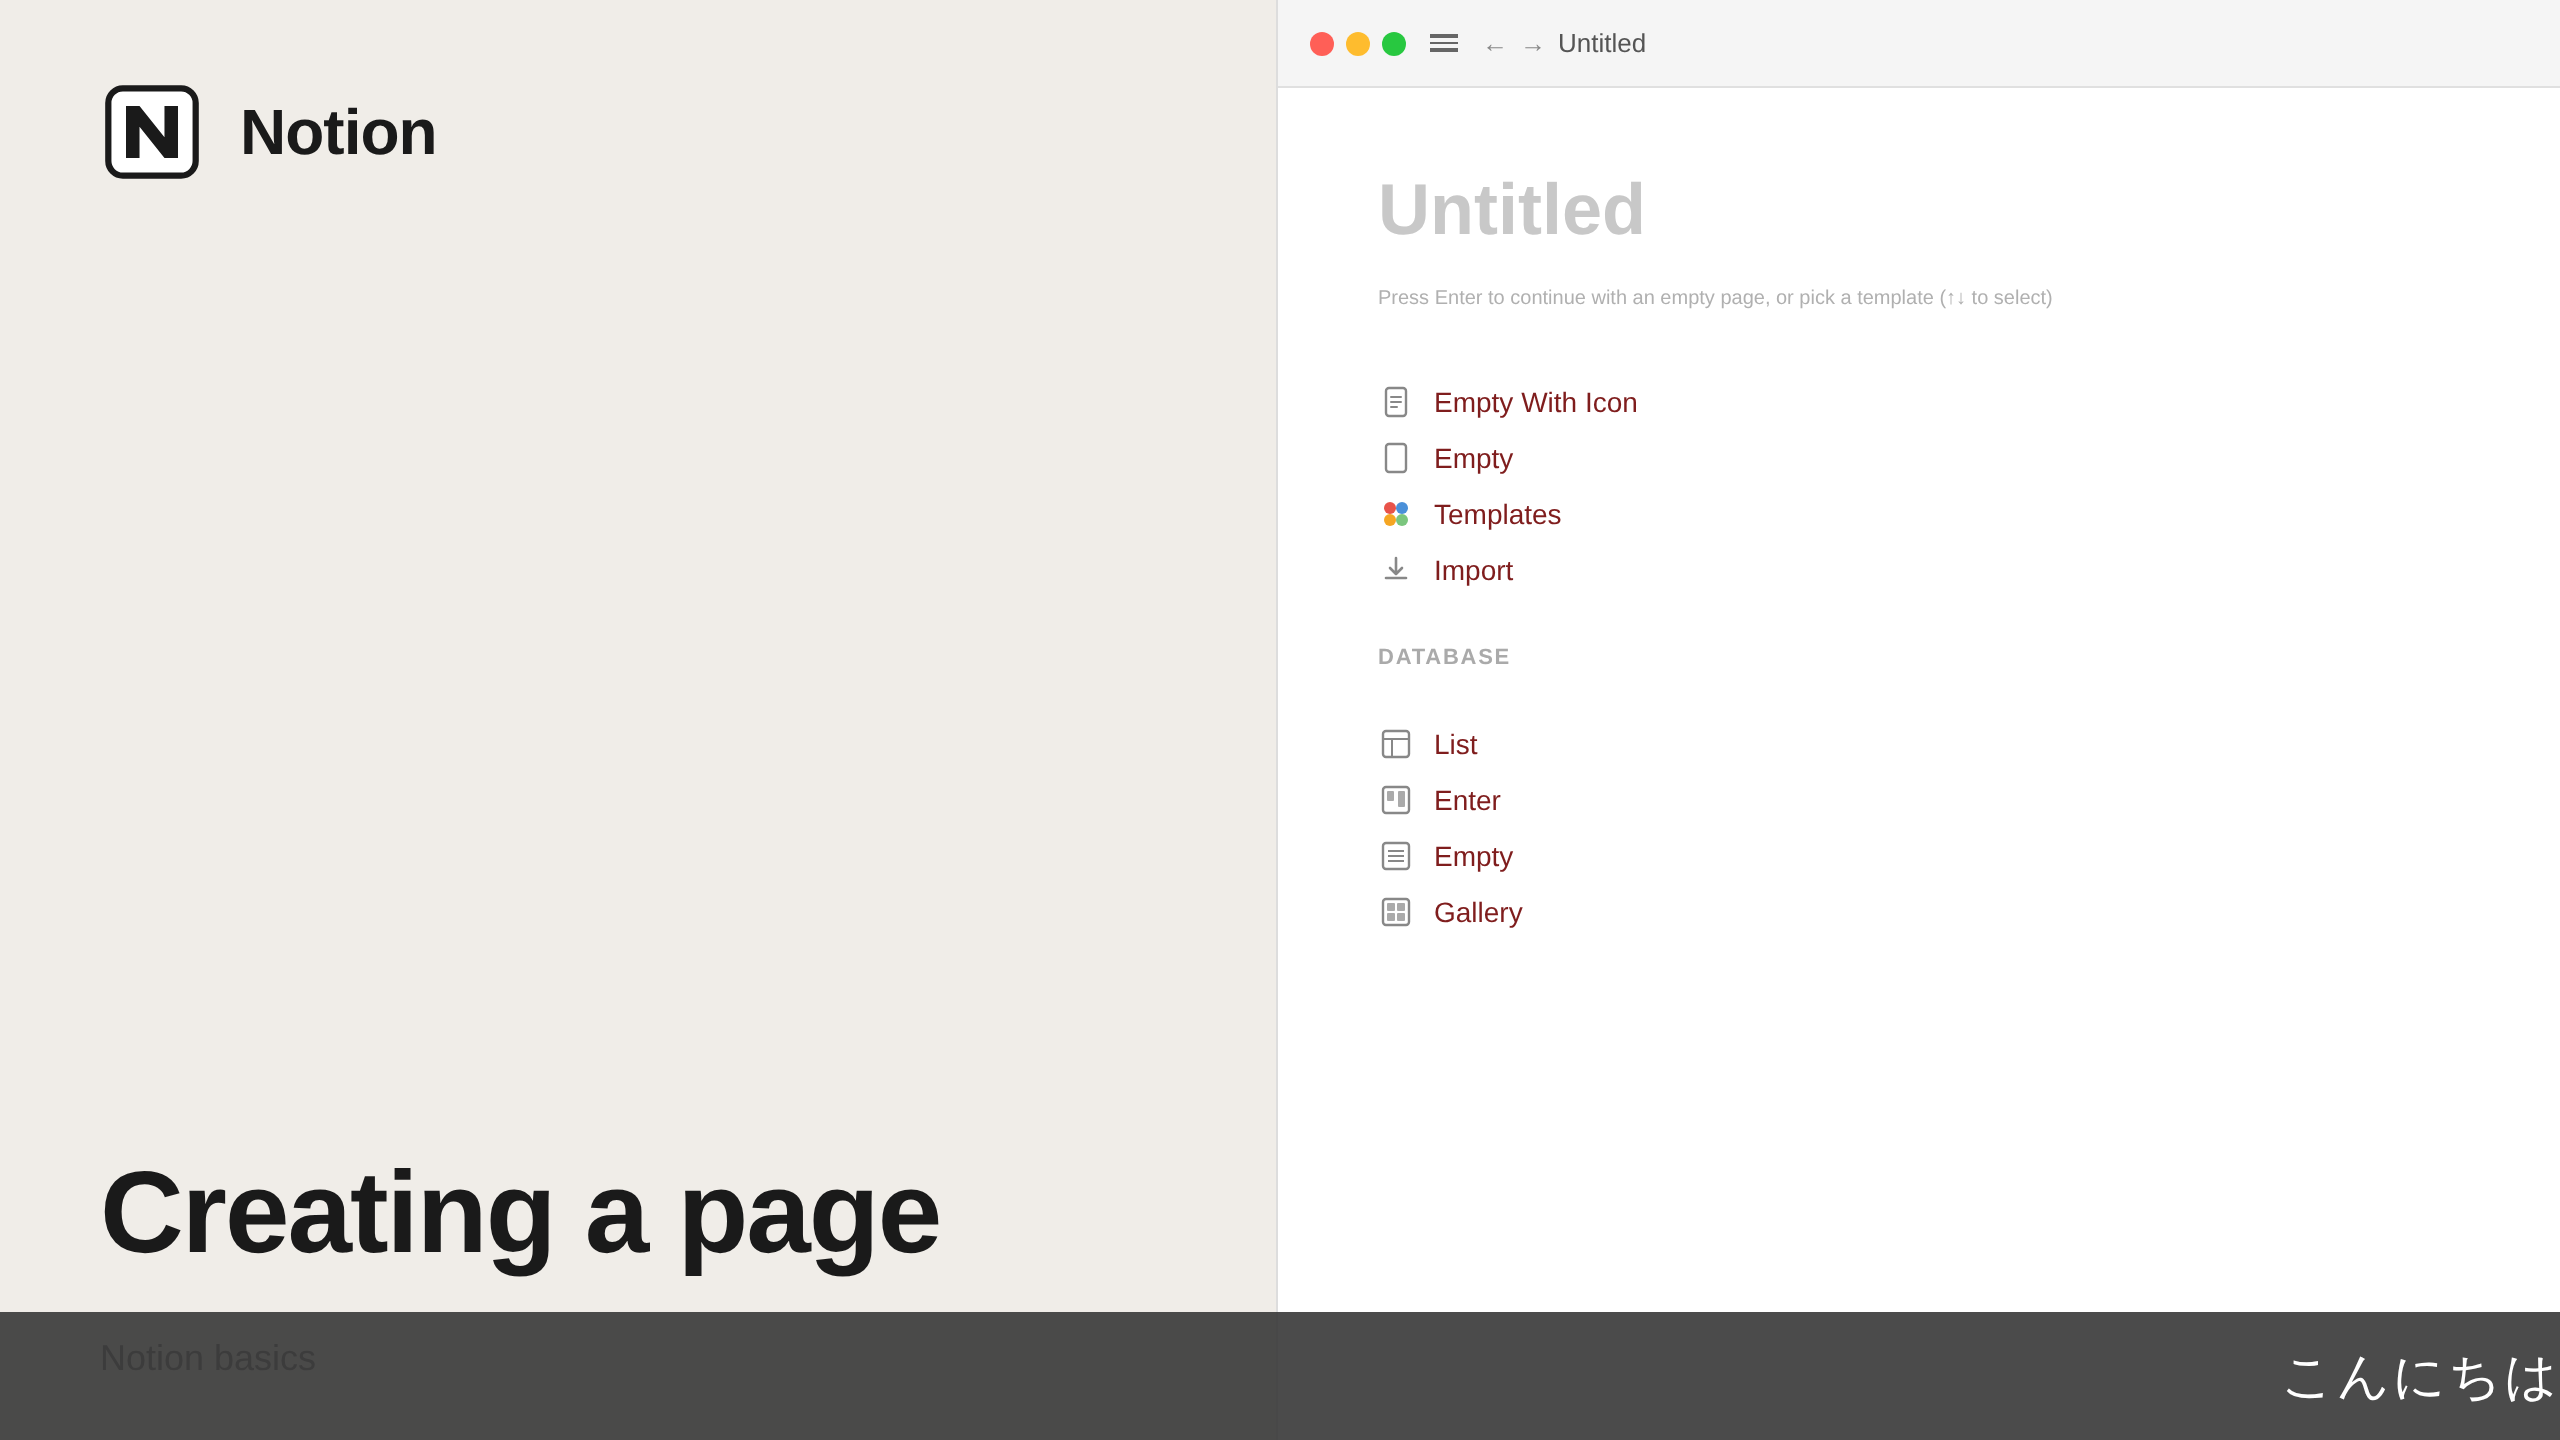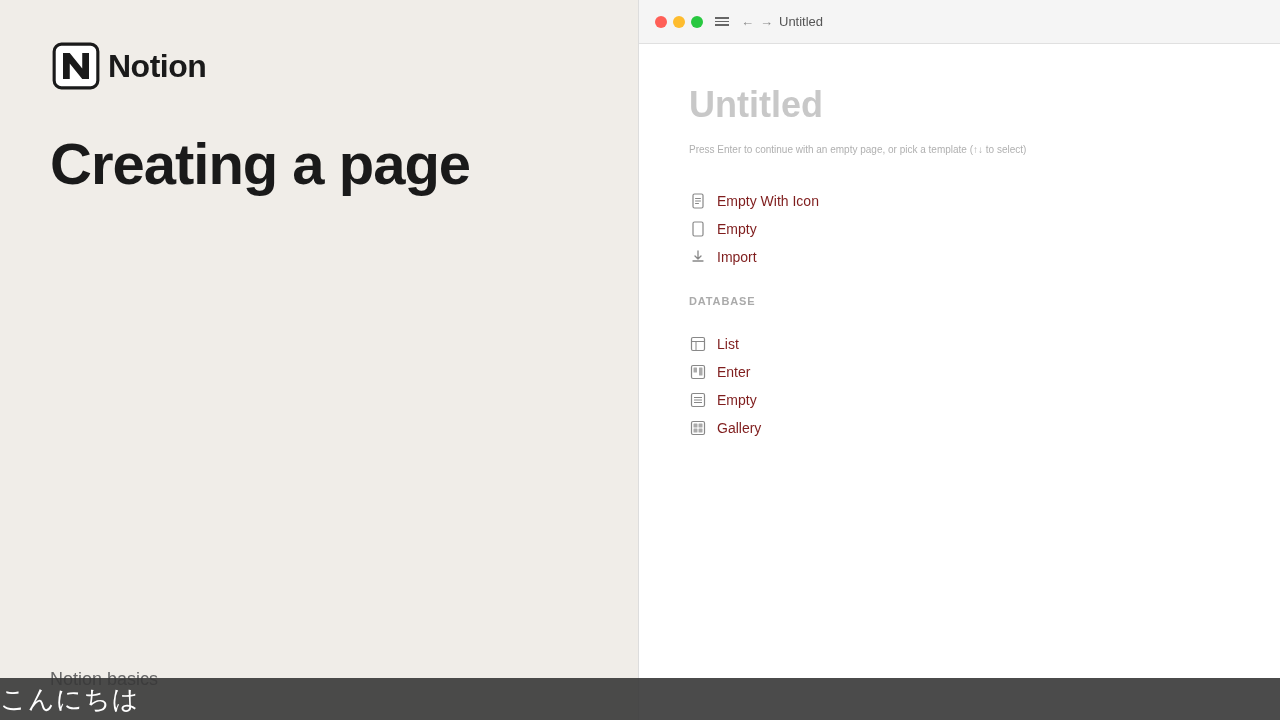--- a/index.html
+++ b/index.html
@@ -22,39 +22,39 @@
       height: 720px;
       background-color: #f0ede8;
       display: flex;
       flex-direction: column;
     }
 
     .notion-logo-area {
       display: flex;
       align-items: center;
       padding: 40px 50px;
-      gap: 6px;
+      gap: 18px;
     }
 
     .notion-logo-icon {
       width: 52px;
       height: 52px;
     }
 
     .notion-logo-text {
       font-size: 32px;
       font-weight: 700;
       color: #1a1a1a;
       letter-spacing: -0.5px;
     }
 
     .main-heading-area {
       flex: 1;
       display: flex;
-      align-items: flex-start;
+      align-items: flex-end;
       padding: 0 50px;
     }
 
     .main-heading {
       font-size: 58px;
       font-weight: 800;
       color: #1a1a1a;
       line-height: 1.1;
       letter-spacing: -1px;
     }
@@ -200,25 +200,25 @@
       text-transform: uppercase;
       margin-bottom: 23px;
     }
 
     
     .subtitle-bar {
       position: absolute;
       bottom: 0;
       left: 0;
       right: 0;
-      height: 42px;
+      height: 64px;
       background: rgba(55, 55, 55, 0.9);
       display: flex;
       align-items: center;
-      justify-content: flex-start;
+      justify-content: flex-end;
       z-index: 10;
     }
 
     .subtitle-text {
       font-size: 26px;
       color: #ffffff;
       font-weight: 400;
       letter-spacing: 0.05em;
     }
   </style>
@@ -281,20 +281,32 @@
 
       <li class="menu-item">
         <span class="menu-icon">
           <svg width="16" height="16" viewBox="0 0 16 16" fill="none">
             <rect x="3" y="1" width="10" height="14" rx="1.5" stroke="#888" stroke-width="1.2"></rect>
           </svg>
         </span>
         <span>Empty</span>
       </li>
 
+      <li class="menu-item">
+        <span class="menu-icon templates-icon">
+
+          <svg width="16" height="16" viewBox="0 0 16 16">
+            <circle cx="5" cy="5" r="3" fill="#e8534a"></circle>
+            <circle cx="11" cy="5" r="3" fill="#4a90d9"></circle>
+            <circle cx="5" cy="11" r="3" fill="#f5a623"></circle>
+            <circle cx="11" cy="11" r="3" fill="#7bc67e"></circle>
+          </svg>
+        </span>
+        <span>Templates</span>
+      </li>
 
       <li class="menu-item">
         <span class="menu-icon">
           <svg width="16" height="16" viewBox="0 0 16 16" fill="none">
             <path d="M8 2v8M5 7l3 3 3-3" stroke="#888" stroke-width="1.3" stroke-linecap="round" stroke-linejoin="round"></path>
             <path d="M3 12h10" stroke="#888" stroke-width="1.3" stroke-linecap="round"></path>
           </svg>
         </span>
         <span>Import</span>
       </li>

